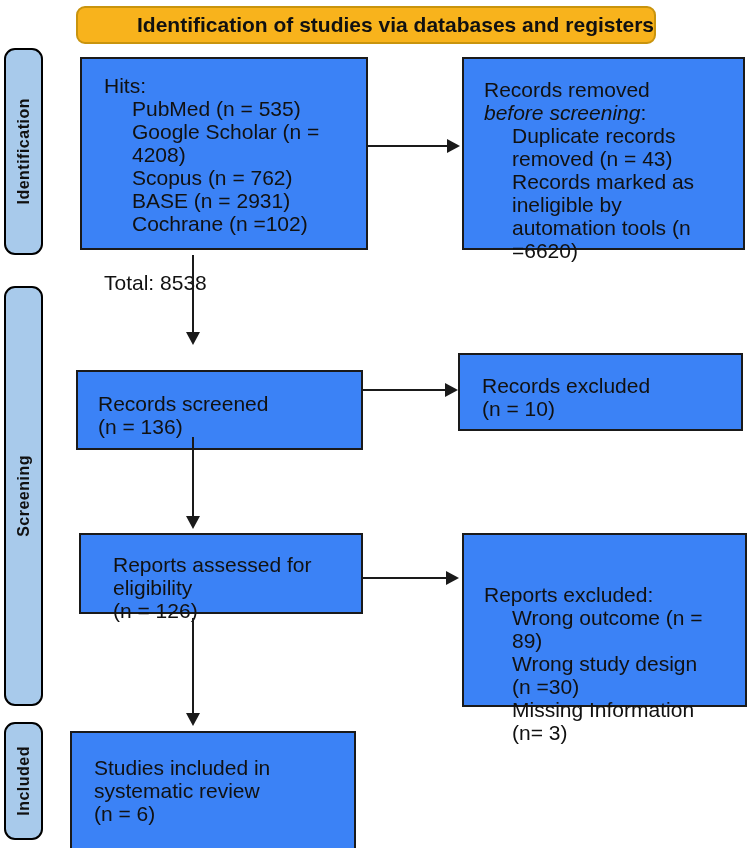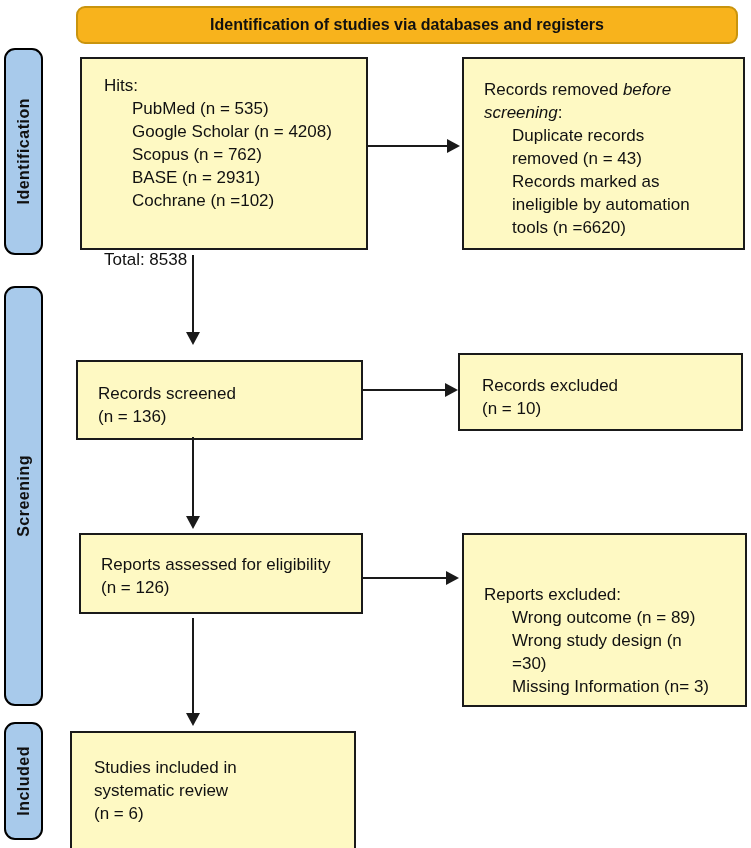--- a/index.html
+++ b/index.html
@@ -6,49 +6,49 @@
     --banner-bg:#F8B31C; --banner-border:#C9940E; --stage-bg:#A8CAEB;
     --box-border:#1a1a1a; --arrow:#1a1a1a; --text:#111111; --background:#ffffff;
   }
   html,body{margin:0;padding:0;background:var(--background);}
   .canvas{
     position:relative; width:751px; height:848px; background:var(--background);
     font-family:"Liberation Sans","DejaVu Sans",sans-serif; color:var(--text);
     overflow:hidden;
   }
   .banner{
-    position:absolute; left:76px; top:6px; width:662px; height:38px;
+    position:absolute; left:76px; top:6px; width:580px; height:38px;
     background:var(--banner-bg); border:2px solid var(--banner-border);
     border-radius:9px; box-sizing:border-box;
-    display:flex; align-items:center; justify-content:center;
-    font-weight:bold; font-size:16px;
+    display:flex; align-items:center; justify-content:flex-end;
+    font-weight:bold; font-size:21px;
   }
   .stage{
     position:absolute; left:4px; width:39px;
     background:var(--stage-bg); border:2px solid #000; border-radius:11px;
     box-sizing:border-box; display:flex; align-items:center; justify-content:center;
   }
   .stage span{
     writing-mode:vertical-rl; transform:rotate(180deg);
     font-weight:bold; font-size:16px; letter-spacing:.5px; white-space:nowrap;
   }
   .stage-identification{top:48px; height:207px;}
   .stage-screening{top:286px; height:420px;}
   .stage-included{top:722px; height:118px;}
   .box{
-    position:absolute; background:#fef9c3; border:2px solid var(--box-border);
-    box-sizing:border-box; font-size:17px; line-height:23px;
+    position:absolute; background:#3b82f6; border:2px solid var(--box-border);
+    box-sizing:border-box; font-size:21px; line-height:23px;
   }
   .indent{margin-left:28px;}
   .box-hits{left:80px; top:57px; width:288px; height:193px; padding:15px 16px 0 22px;}
   .box-hits .total{margin-top:36px;}
   .box-removed{left:462px; top:57px; width:283px; height:193px; padding:19px 30px 0 20px;}
-  .box-screened{left:76px; top:360px; width:287px; height:80px; padding:20px 14px 0 20px;}
+  .box-screened{left:76px; top:370px; width:287px; height:80px; padding:20px 14px 0 20px;}
   .box-rec-excluded{left:458px; top:353px; width:285px; height:78px; padding:19px 20px 0 22px;}
-  .box-assessed{left:79px; top:533px; width:284px; height:81px; padding:18px 14px 0 20px;}
+  .box-assessed{left:79px; top:533px; width:284px; height:81px; padding:18px 14px 0 32px;}
   .box-rep-excluded{left:462px; top:533px; width:285px; height:174px; padding:48px 26px 0 20px;}
   .box-included{left:70px; top:731px; width:286px; height:132px; padding:23px 34px 0 22px;}
   .italic{font-style:italic;}
   .arrow-h{position:absolute; height:2px; background:var(--arrow);}
   .arrow-h::after{
     content:""; position:absolute; right:-12px; top:-6px; width:0; height:0;
     border-left:13px solid var(--arrow); border-top:7px solid transparent; border-bottom:7px solid transparent;
   }
   .arrow-v{position:absolute; width:2px; background:var(--arrow);}
   .arrow-v::after{

